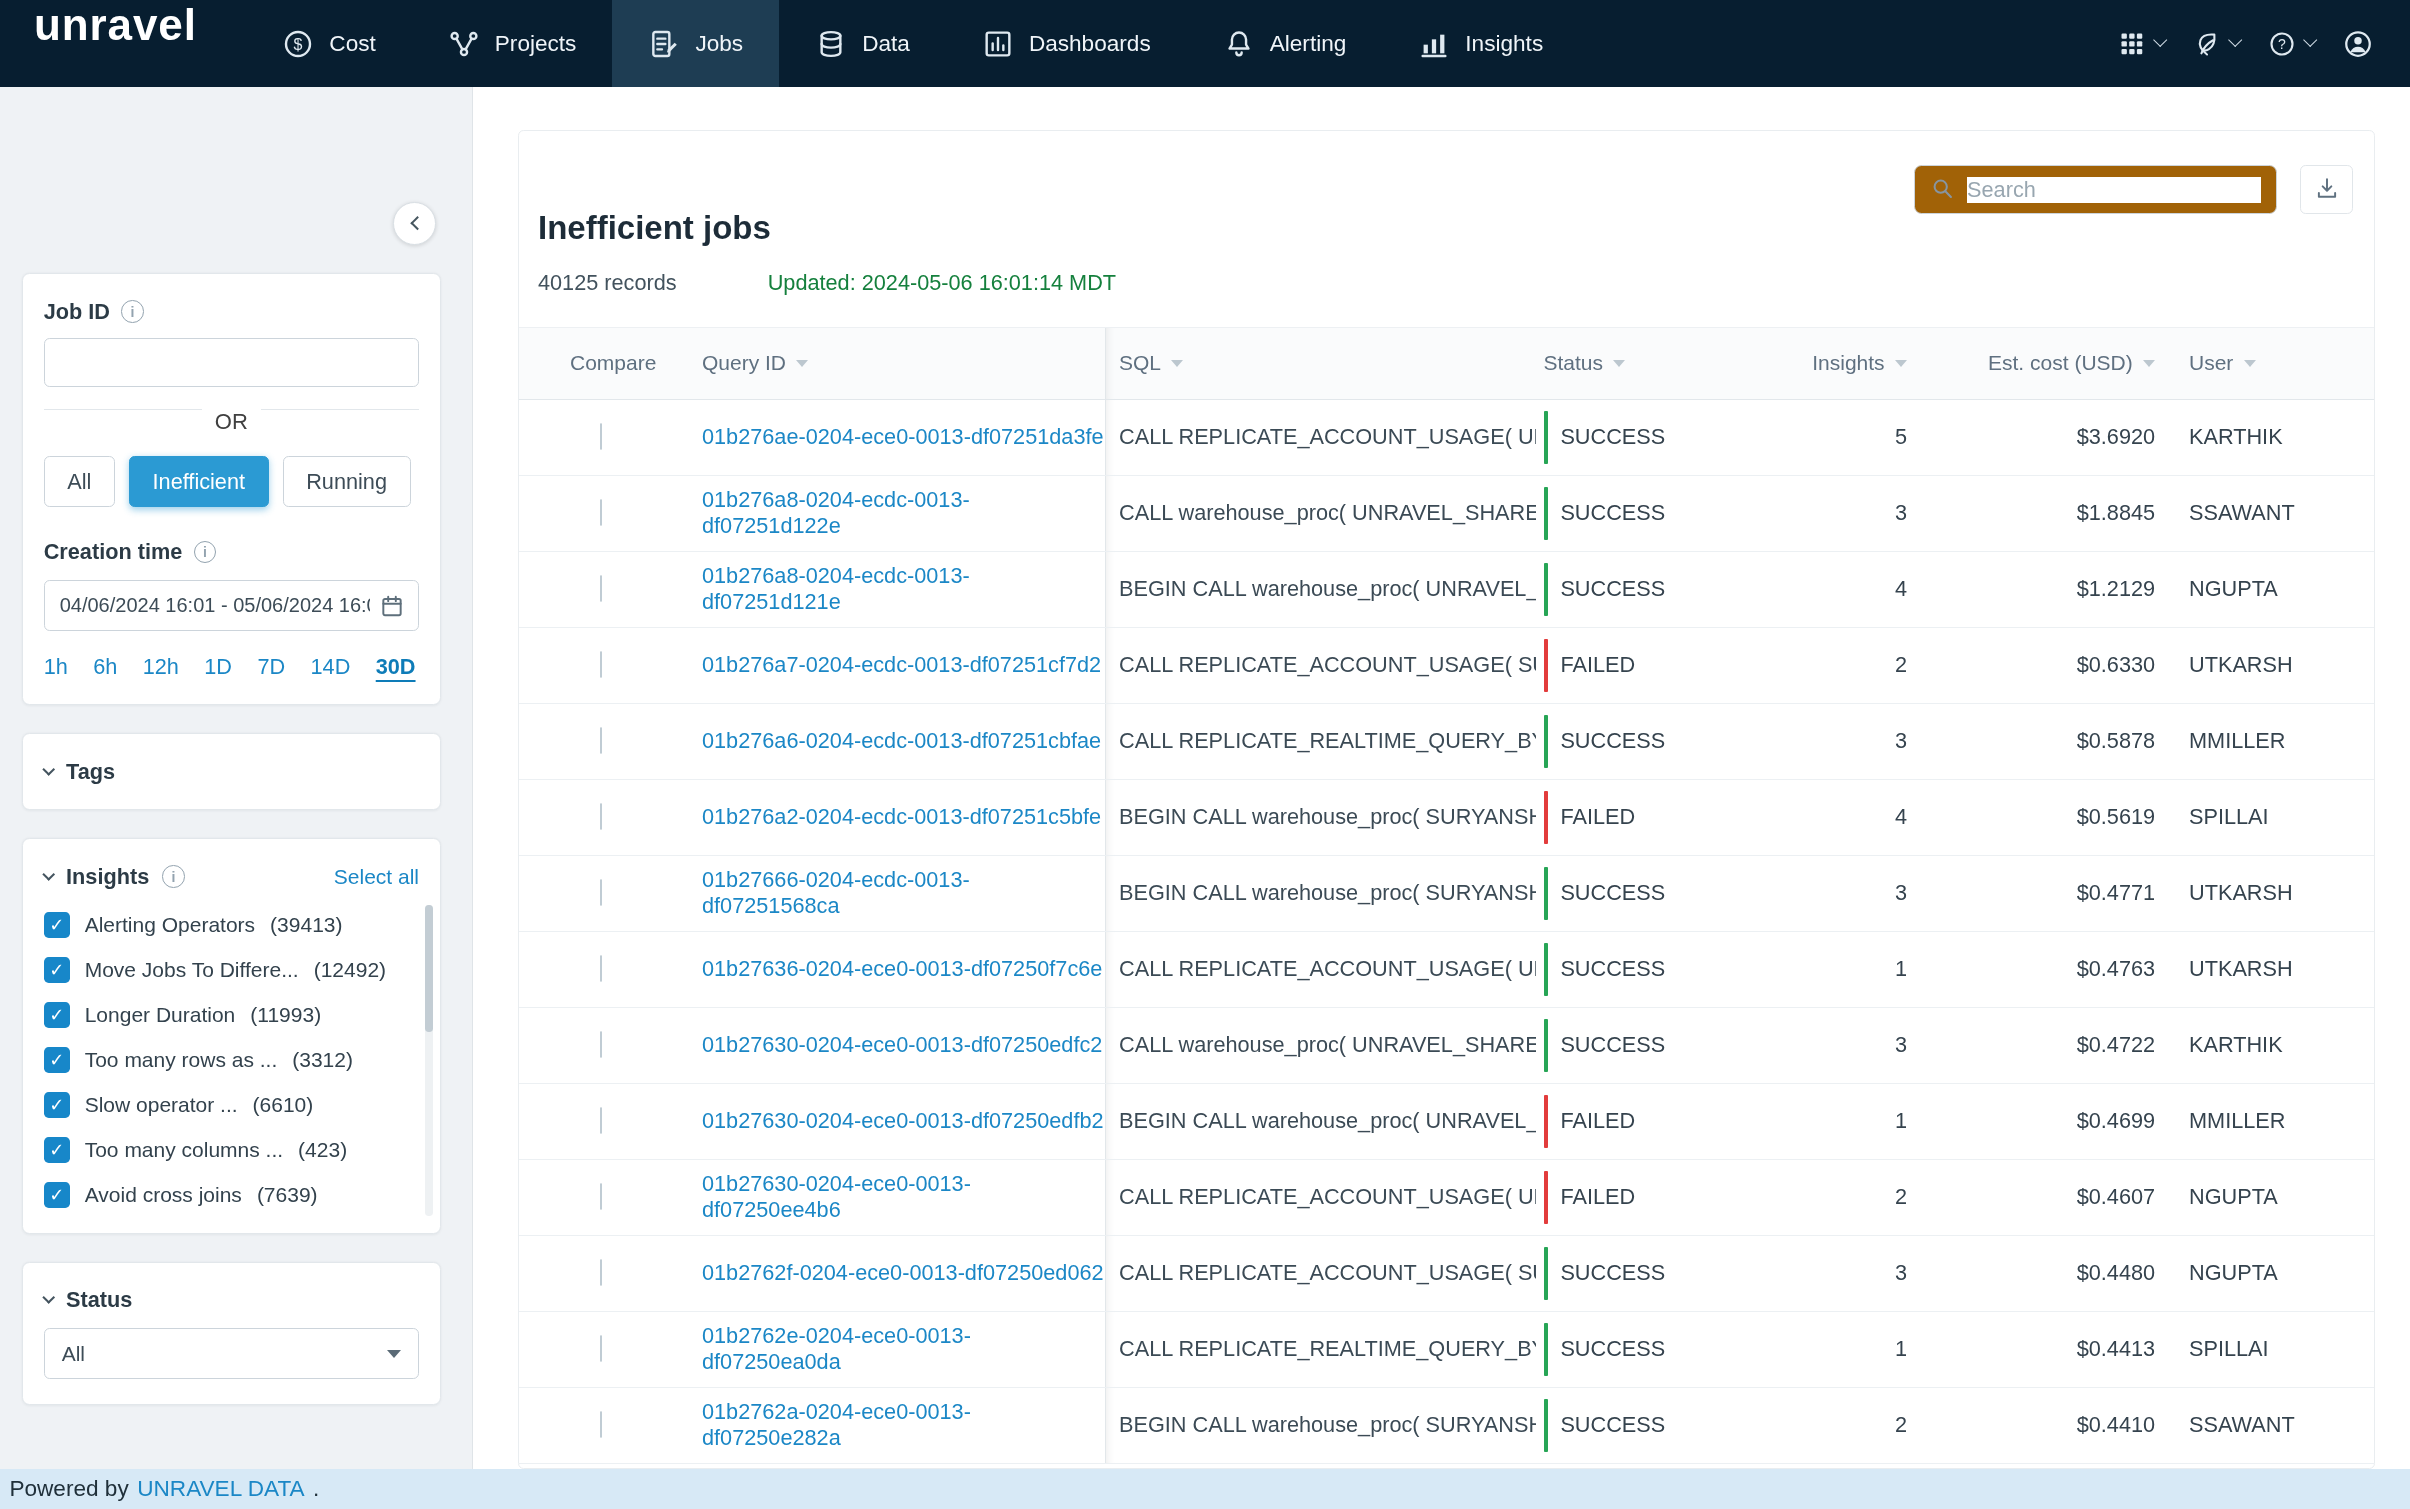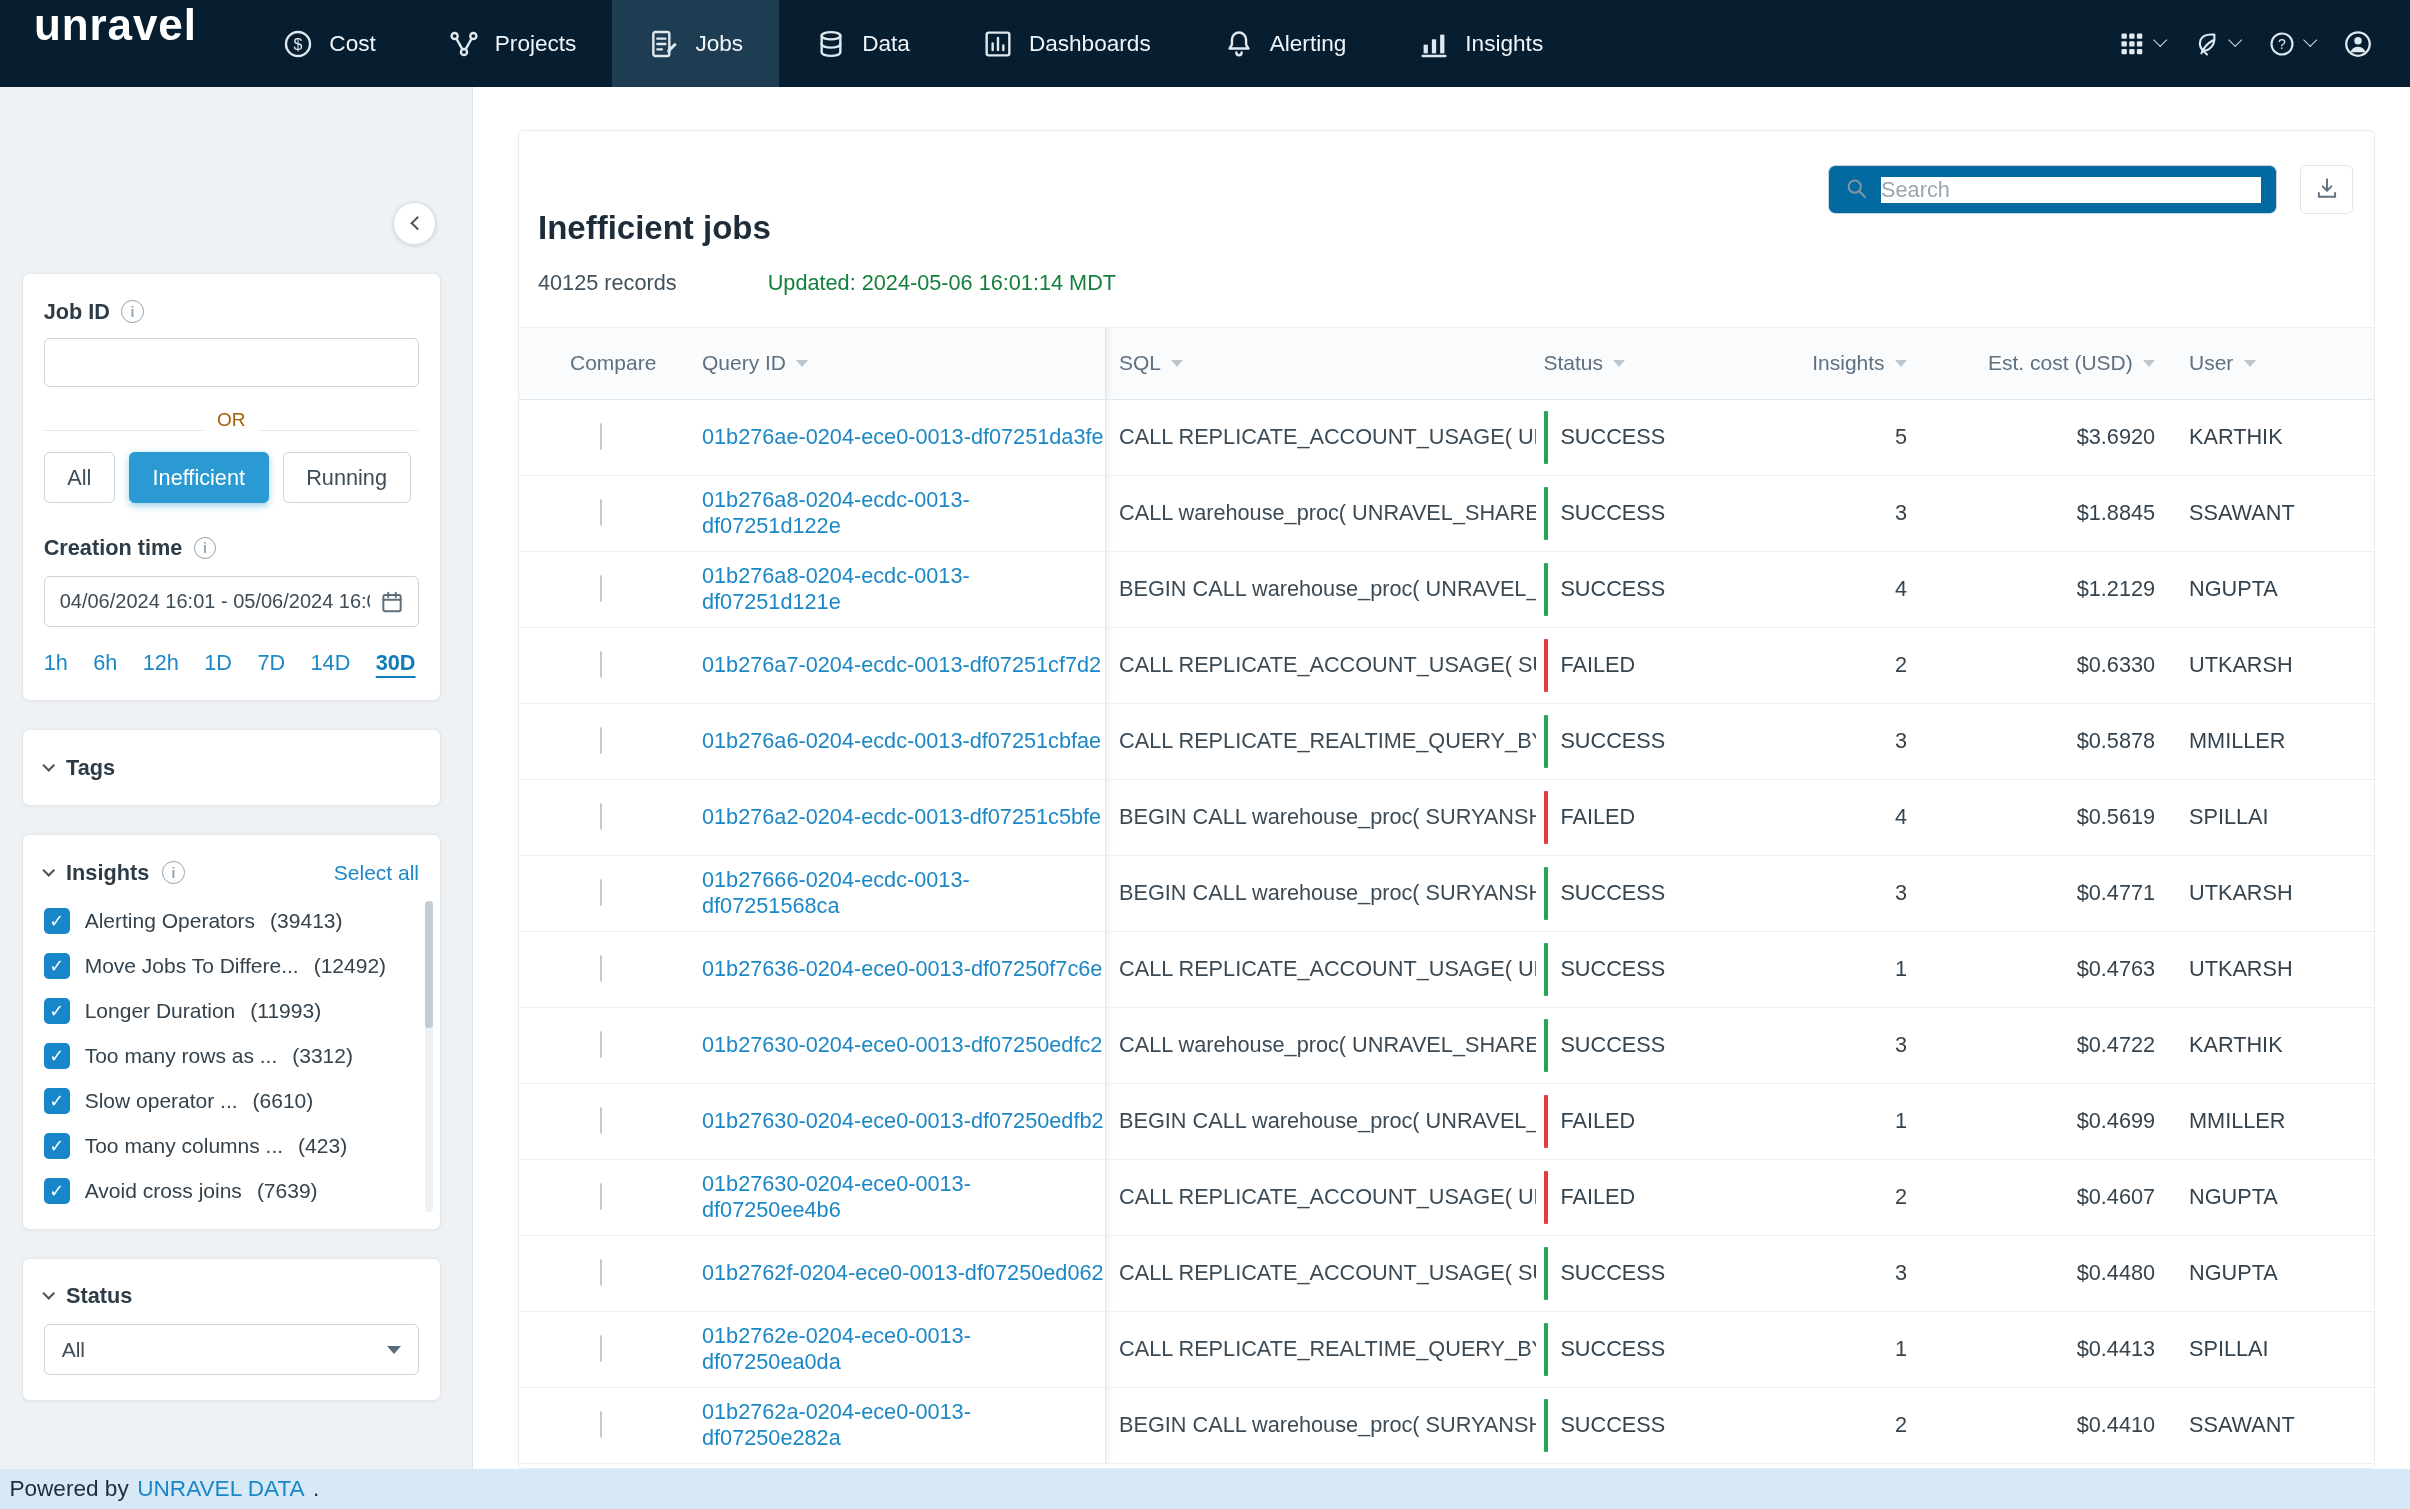--- a/index.html
+++ b/index.html
@@ -32,21 +32,21 @@
     padding:24.5px 21px; box-shadow:0 0.9px 2.8px rgba(16,36,54,.06); position:relative; }
   .card.first { margin-top:186px; }
   .flabel { font-size:21.7px; font-weight:bold; color:#2c3b46; display:flex; align-items:center; gap:11.3px; }
   .info { width:22.6px; height:22.6px; border-radius:50%; border:1.9px solid #93a3af; color:#93a3af; font-size:14px;
     font-weight:bold; display:inline-flex; align-items:center; justify-content:center; flex-shrink:0; }
   .info::after { content:"i"; }
   .text-input { width:100%; height:49px; border:0.9px solid #ccd4db; border-radius:5.6px; padding:0 15px;
     font-size:21px; color:#3d4c57; font-family:inherit; outline:none; background:#fff; }
   .text-input::placeholder { color:#9fadb7; }
   .mt14 { margin-top:13px; } .mt16 { margin-top:15px; } .mt34 { margin-top:32px; }
-  .or-row { display:flex; align-items:flex-end; gap:13px; margin:22.6px 0 21px; color:#a16207; font-size:19px; }
+  .or-row { display:flex; align-items:flex-start; gap:13px; margin:22.6px 0 21px; color:#404040; font-size:22px; }
   .or-row::before, .or-row::after { content:""; flex:1; height:0.9px; background:#e2e7eb; }
   .seg-row { display:flex; gap:14px; }
   .seg-btn { height:51px; padding:0 22.6px; border-radius:5.6px; border:0.9px solid #ccd4db; background:#fff;
     color:#3d4c57; font-size:21.7px; display:flex; align-items:center; cursor:pointer; font-family:inherit; }
   .seg-btn.active { background:#2b9ad3; border-color:#2b9ad3; color:#fff; box-shadow:0 2.8px 7.5px rgba(43,154,211,.45); }
   .date-input { margin-top:15px; height:51px; border:0.9px solid #ccd4db; border-radius:5.6px; background:#fff;
     display:flex; align-items:center; padding:0 13px 0 15px; gap:9.4px; }
   .date-input input { border:none; outline:none; flex:1; font-size:20px; color:#3d4c57; font-family:inherit; min-width:0; }
   .cal-ic { color:#5e6f7b; display:flex; }
   .ranges { display:flex; gap:25.4px; margin-top:22.6px; font-size:21.7px; }
@@ -68,22 +68,22 @@
 
   
   .main { flex:1; padding:43px 36px 0 45px; overflow:hidden; }
   .main-card { border:0.9px solid #e9edf0; border-radius:5.6px; height:100%; position:relative; padding:34px 0 0; background:#fff; }
   .main-head { padding-left:19px; }
   .page-title { font-size:33px; font-weight:bold; color:#1d2c38;margin-top:44px; }
   .meta-row { display:flex; gap:43px; margin-top:22.6px; font-size:21.7px; align-items:baseline; }
   .records { color:#42525d; }
   .updated { color:#15803d;margin-left:48px; }
   .search-area { position:absolute; top:34px; right:21px; display:flex; gap:22.6px; align-items:center; }
-  .search-box { width:449px; height:49px; border:0.9px solid #ccd4db; border-radius:7.5px; display:flex;
-    align-items:center; padding:0 15px; gap:12.2px; color:#8795a0; background:#0369a1; }
+  .search-box { width:363px; height:49px; border:0.9px solid #ccd4db; border-radius:7.5px; display:flex;
+    align-items:center; padding:0 15px; gap:12.2px; color:#8795a0; background:#a16207; }
   .search-box input { border:none; outline:none; flex:1; font-size:21.7px; font-family:inherit; color:#3d4c57; }
   .search-box input::placeholder { color:#98a6b0; }
   .dl-btn { width:53px; height:49px; border:0.9px solid #e1e6ea; border-radius:5.6px; display:flex;
     align-items:center; justify-content:center; color:#5f7180; background:#fff; cursor:pointer; }
 
   
   .table { margin-top:31px; }
   .t-head, .t-row { display:grid; grid-template-columns:166px 420px 431px 259px 138px 224px 1fr; align-items:center; }
   .t-head { height:73px; background:#fafbfc; border-top:0.9px solid #edf0f3; border-bottom:0.9px solid #e2e7eb;
     font-size:21px; color:#5f7080; }

